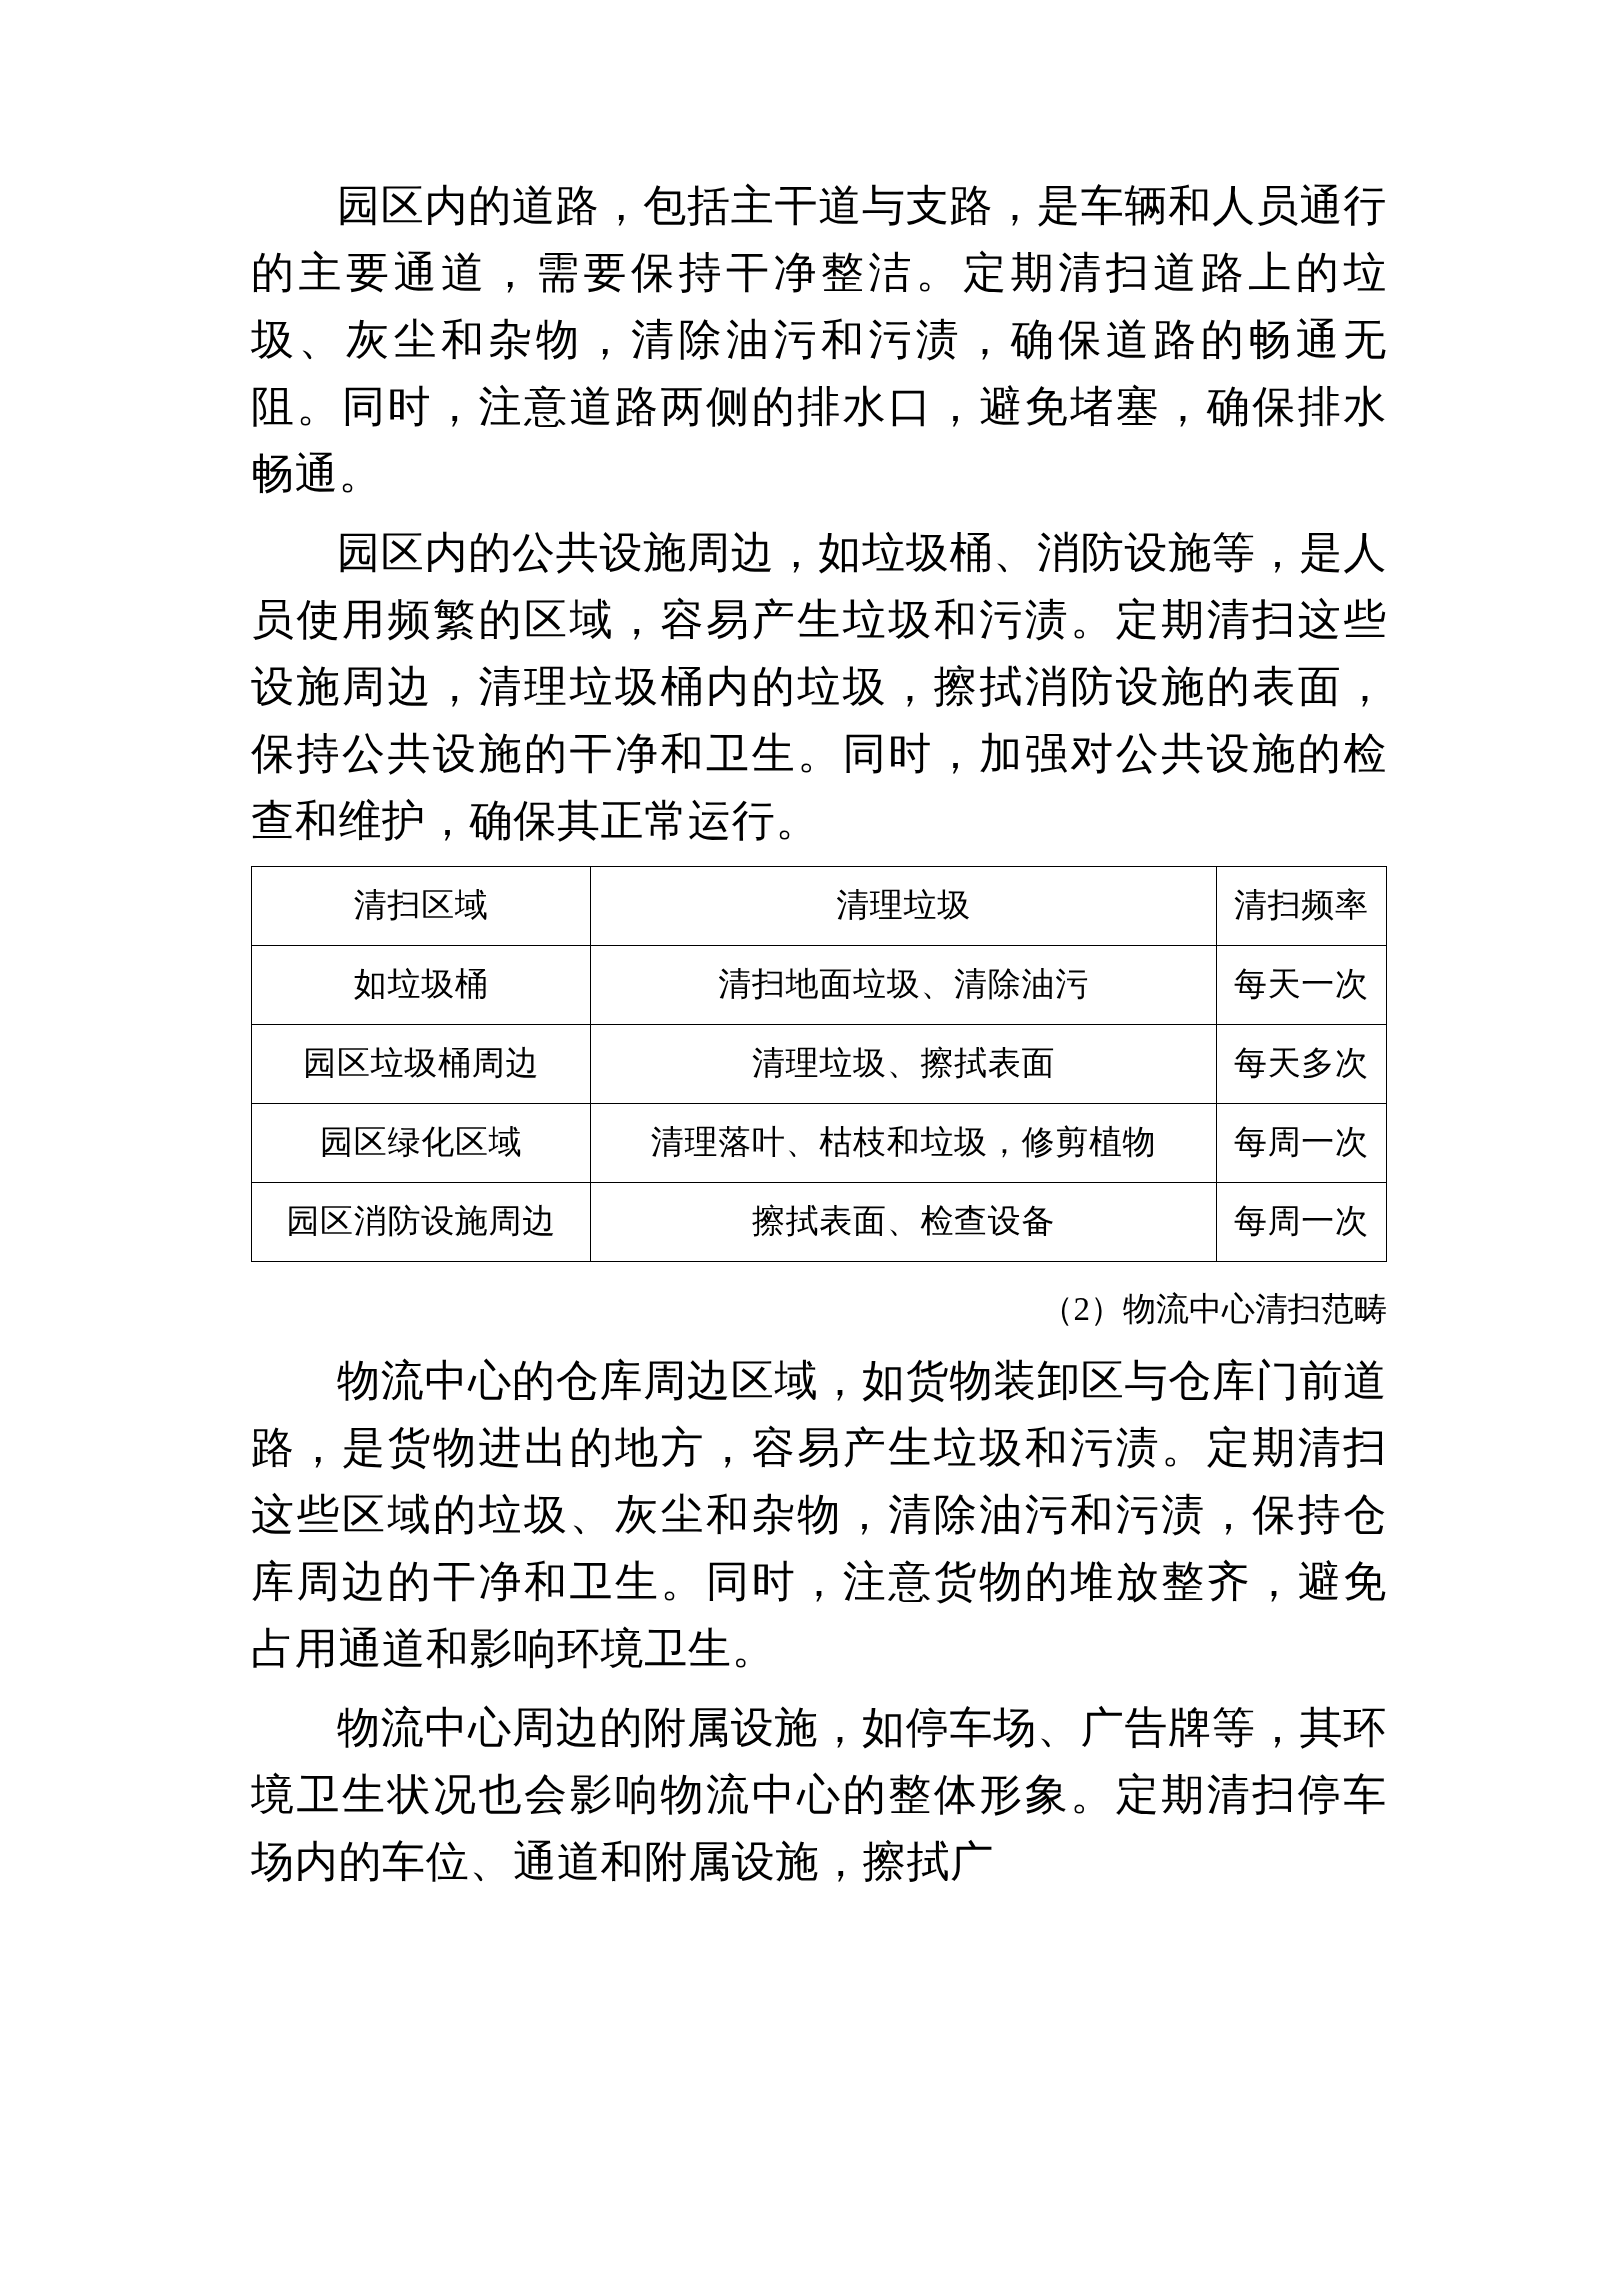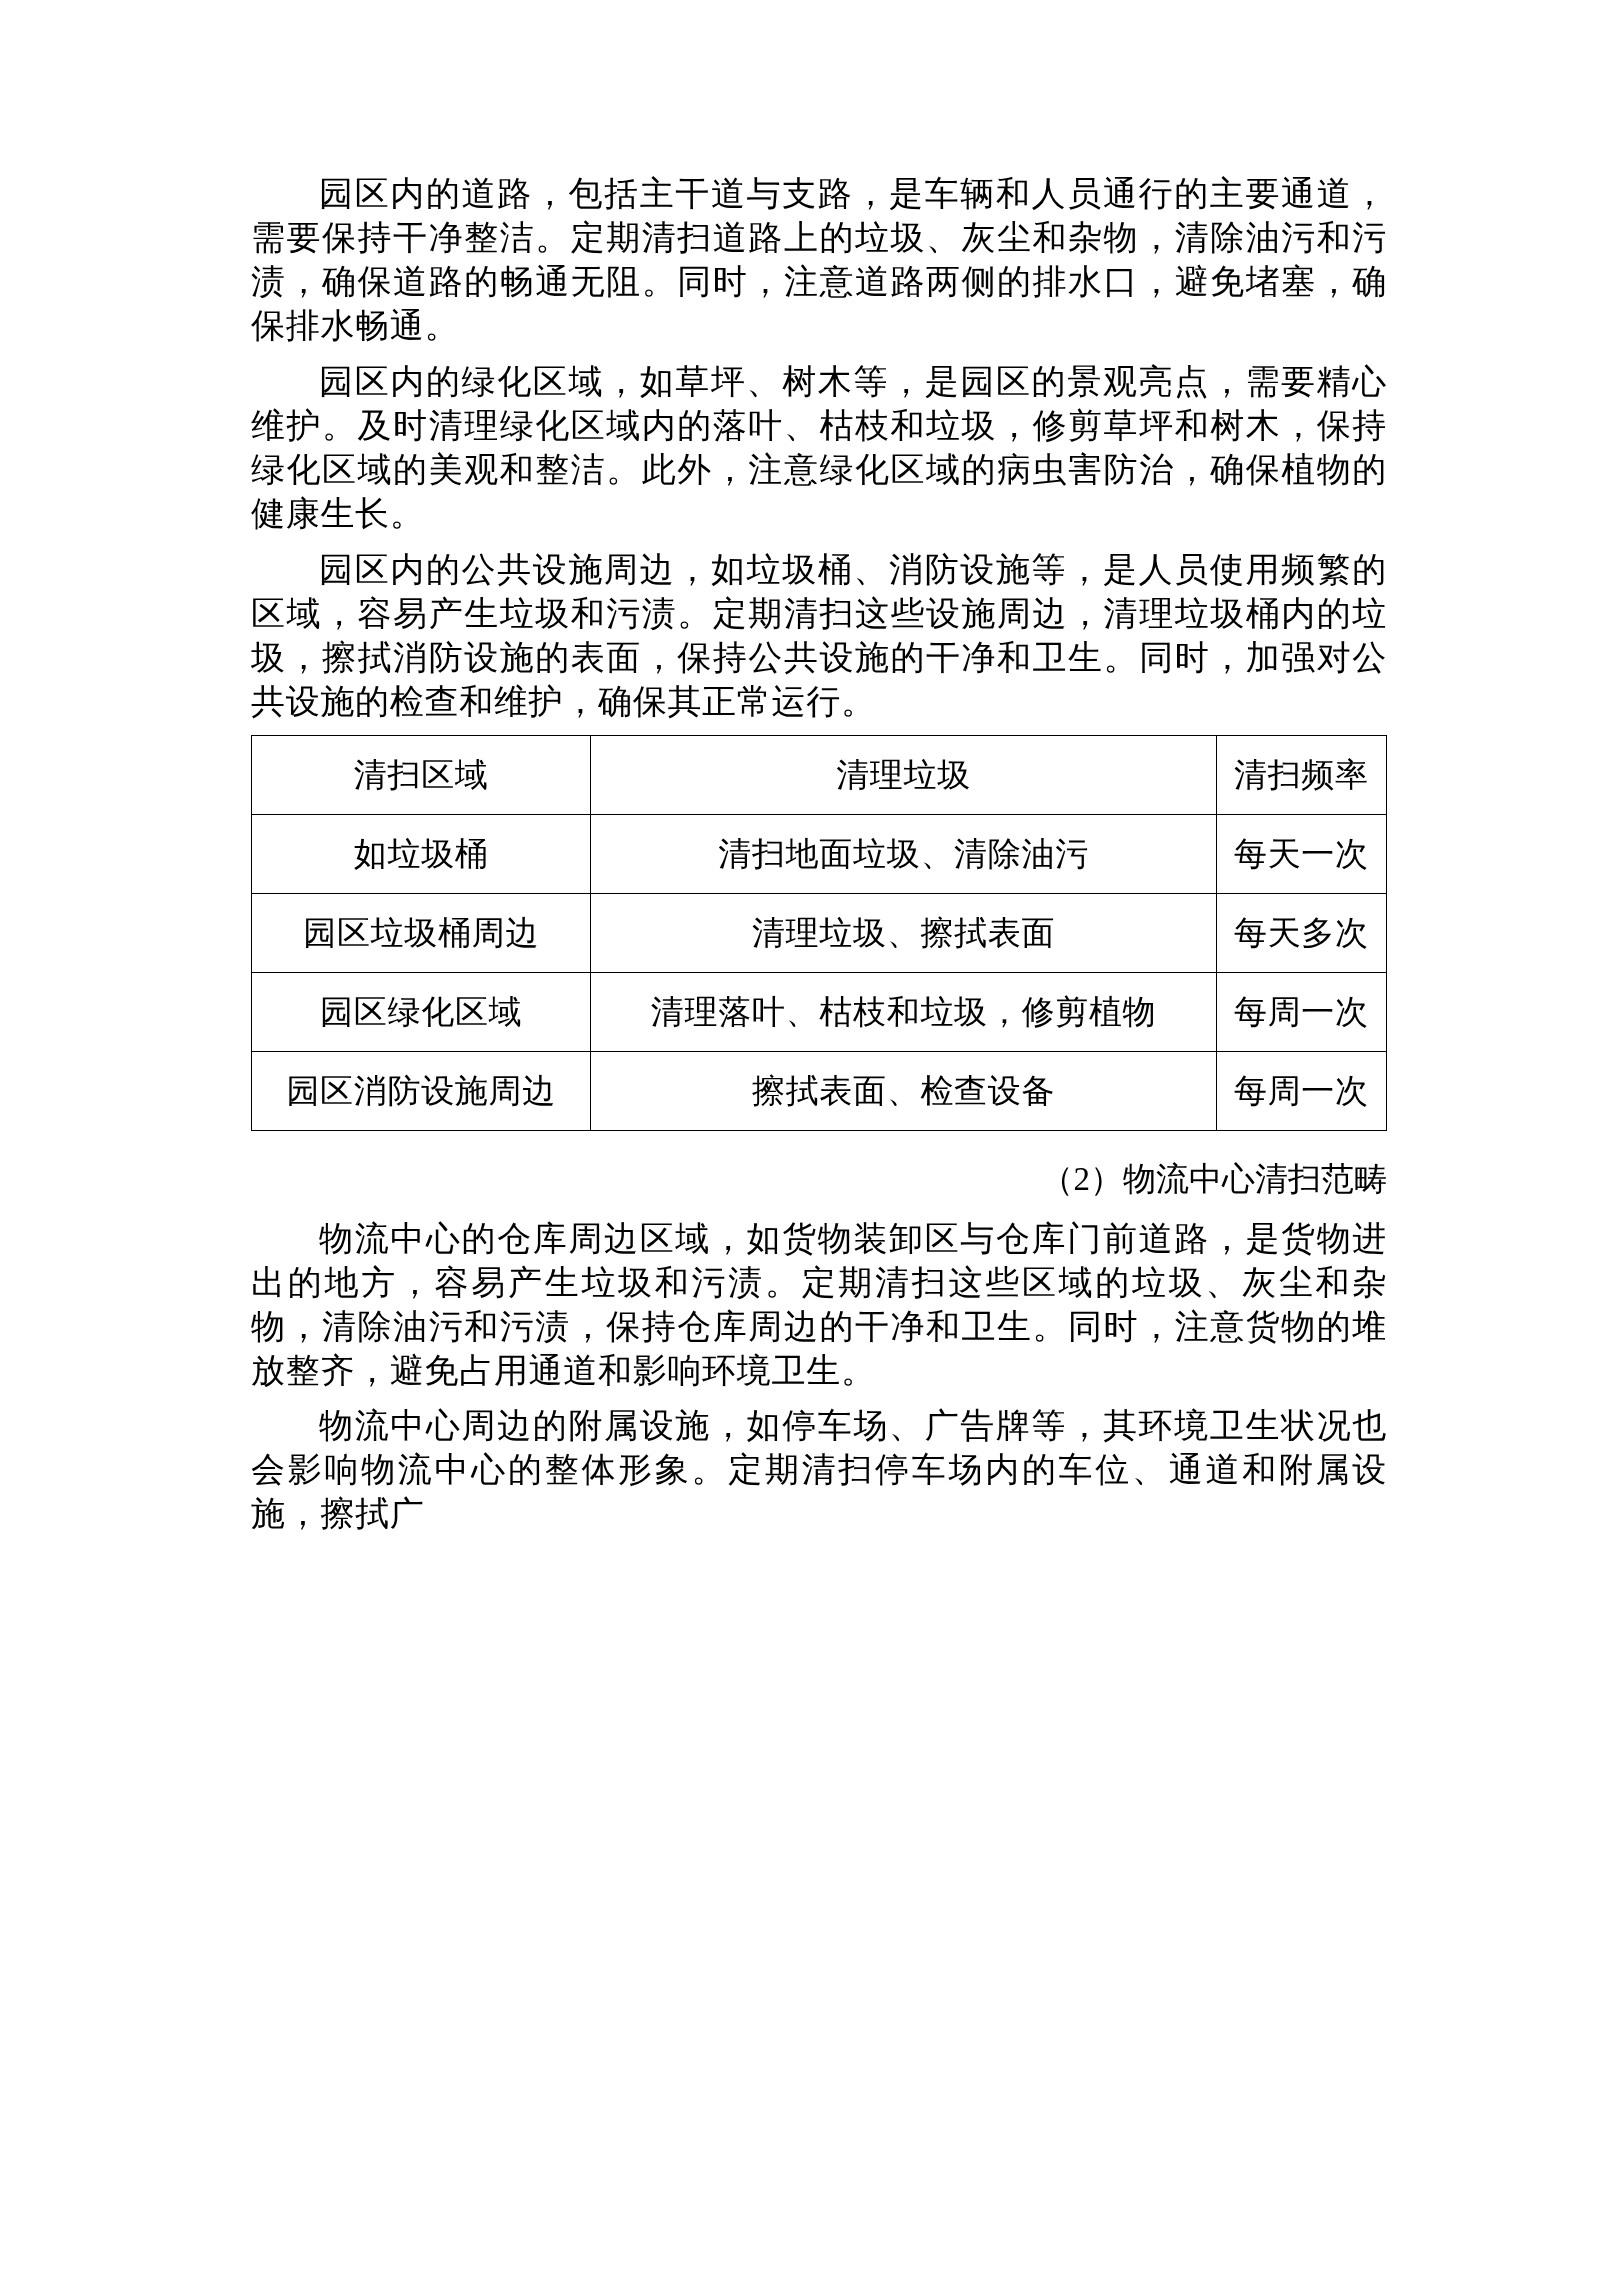--- a/index.html
+++ b/index.html
@@ -13,22 +13,22 @@
     height: 2295px;
     margin: 0 auto;
     background: #ffffff;
     box-sizing: border-box;
     padding: 172px 236px 0 251px;
     font-family: "Liberation Serif", "DejaVu Serif", serif;
     color: #000000;
     overflow: hidden;
   }
   .para {
-    font-size: 34px;
-    line-height: 44px;
+    font-size: 43px;
+    line-height: 67px;
     text-align: justify;
     text-indent: 2em;
     margin: 0 0 11.8px 0;
     letter-spacing: 0.7px;
   }
   .section-heading {
     font-size: 33px;
     line-height: 67px;
     text-align: right;
     text-indent: 0;
@@ -57,21 +57,20 @@
   col.c-cont  { width: 55.1%; }
   col.c-freq  { width: 15.0%; }
 </style>
 </head>
 <body>
 
 <div class="page">
 
   <p class="para">园区内的道路，包括主干道与支路，是车辆和人员通行的主要通道，需要保持干净整洁。定期清扫道路上的垃圾、灰尘和杂物，清除油污和污渍，确保道路的畅通无阻。同时，注意道路两侧的排水口，避免堵塞，确保排水畅通。</p>
 
-  <p class="para">园区内的绿化区域，如草坪、树木等，是园区的景观亮点，需要精心维护。及时清理绿化区域内的落叶、枯枝和垃圾，修剪草坪和树木，保持绿化区域的美观和整洁。此外，注意绿化区域的病虫害防治，确保植物的健康生长。</p>
 
   <p class="para">园区内的公共设施周边，如垃圾桶、消防设施等，是人员使用频繁的区域，容易产生垃圾和污渍。定期清扫这些设施周边，清理垃圾桶内的垃圾，擦拭消防设施的表面，保持公共设施的干净和卫生。同时，加强对公共设施的检查和维护，确保其正常运行。</p>
 
   <table class="clean-table">
     <colgroup>
       <col class="c-area">
       <col class="c-cont">
       <col class="c-freq">
     </colgroup>
     <thead>

